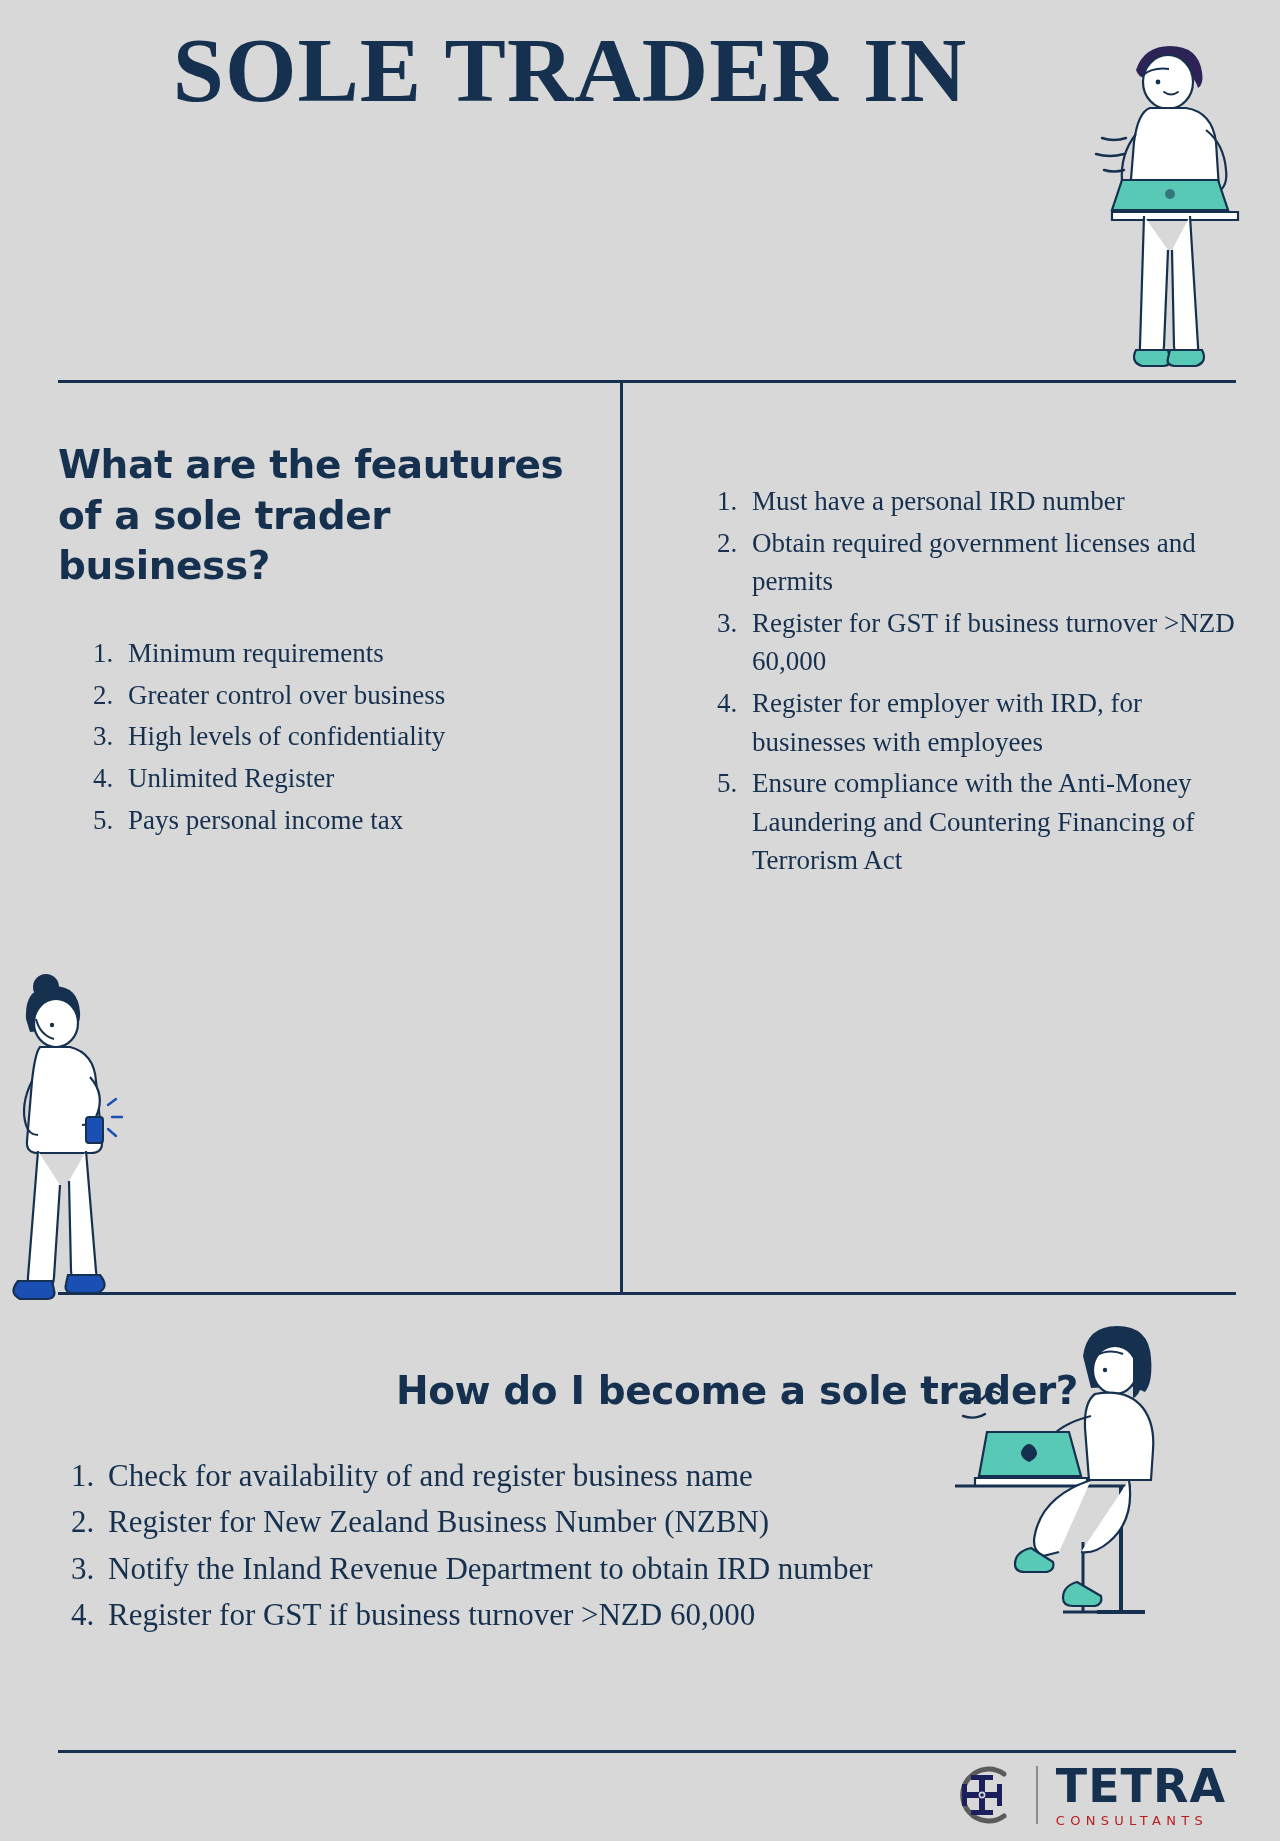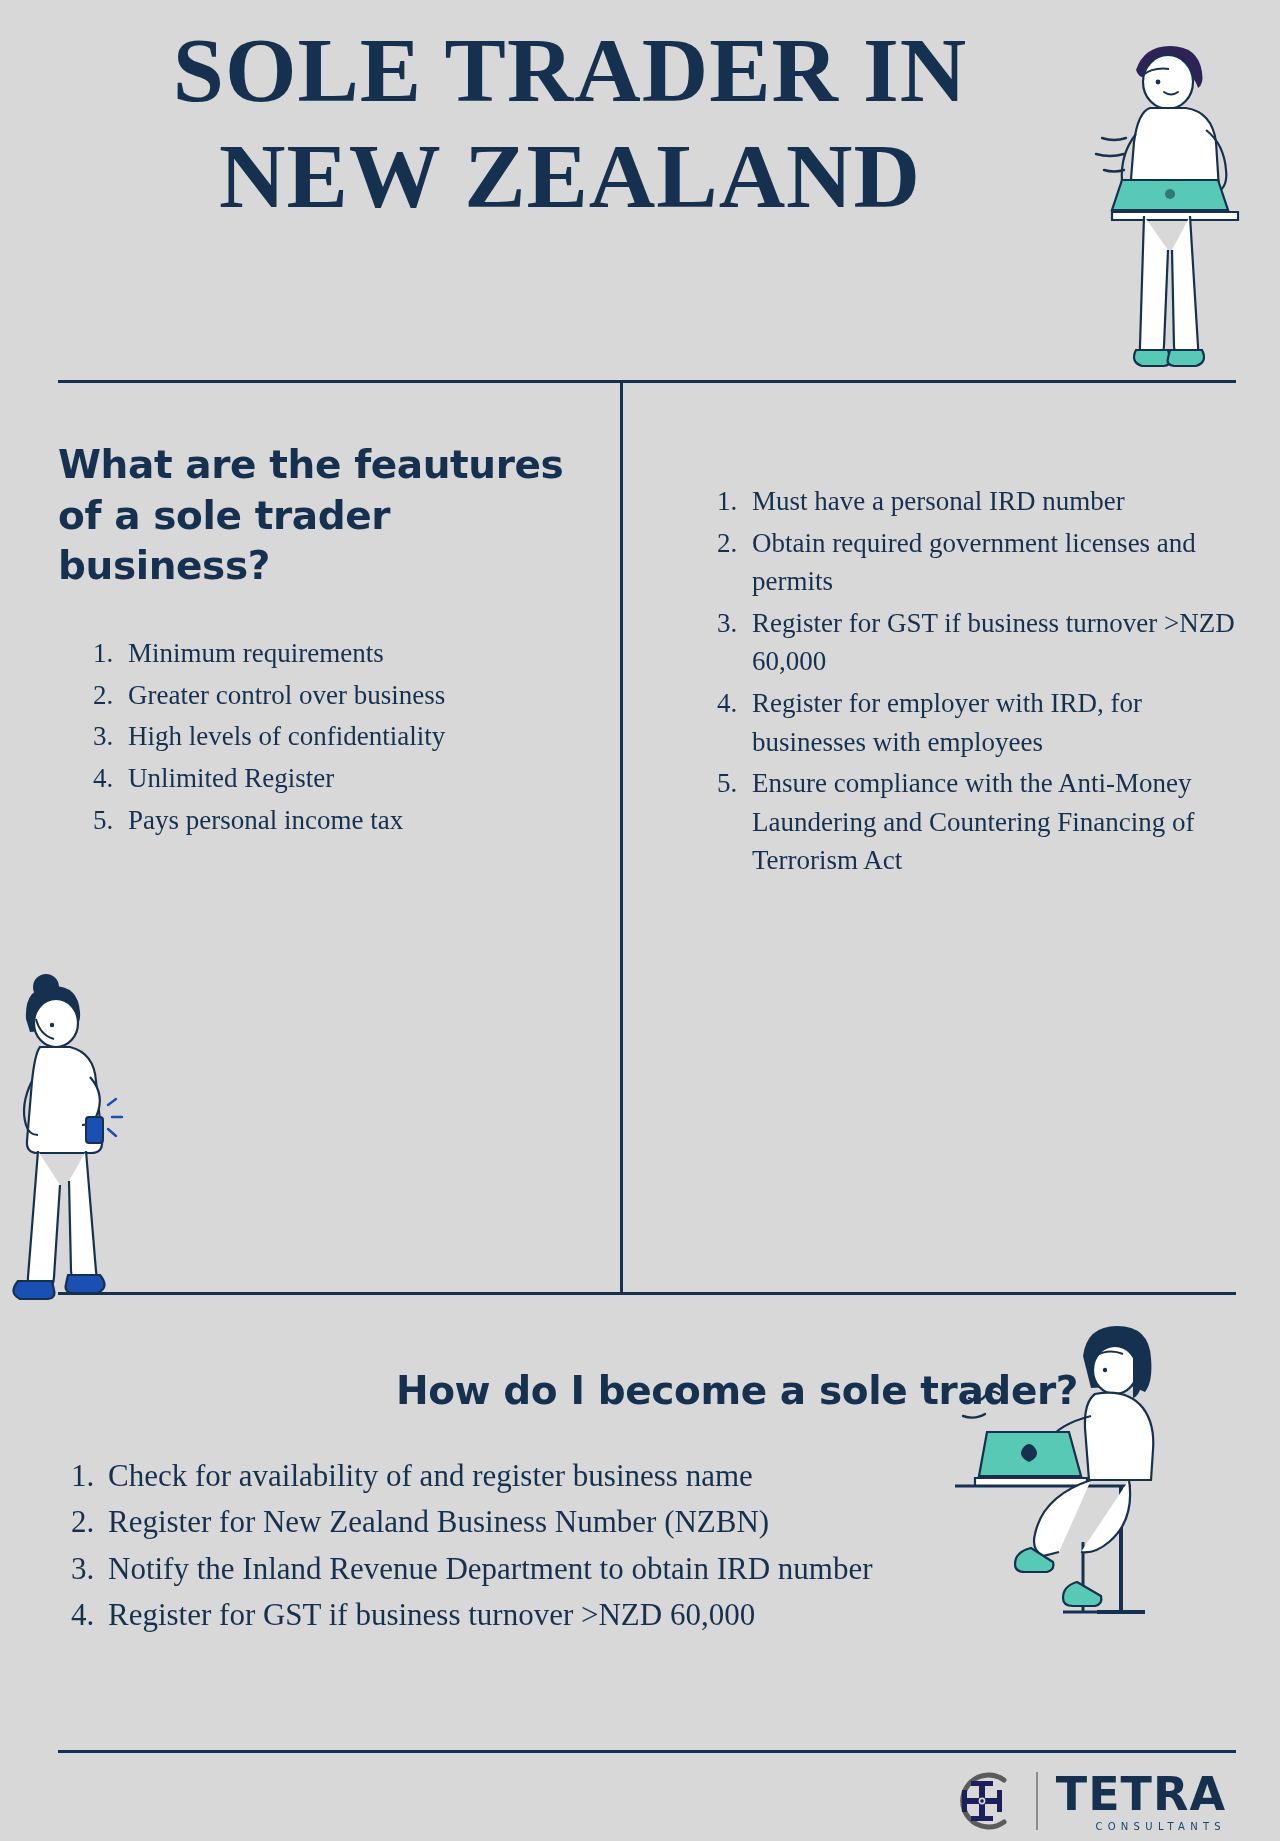--- a/index.html
+++ b/index.html
@@ -109,61 +109,60 @@
     font-size: 31px;
     line-height: 1.50;
     color: #16314f;
     padding-left: 6px;
   }
 
   
   .logo {
     position: absolute;
     right: 54px;
-    bottom: 4px;
+    bottom: 10px;
     display: flex;
     align-items: center;
     gap: 18px;
   }
   .logo-mark { width: 72px; height: 72px; flex: 0 0 auto; }
   .logo-sep  { width: 2px; height: 58px; background: #8b8b8b; }
   .logo-text { line-height: 1; }
   .logo-word {
     font-family: "DejaVu Sans", "Liberation Sans", sans-serif;
     font-weight: 700;
     font-size: 46px;
     letter-spacing: 1px;
     color: #16314f;
     display: block;
   }
   .logo-sub {
     font-family: "DejaVu Sans", "Liberation Sans", sans-serif;
-    font-size: 10px;
+    font-size: 13px;
     letter-spacing: 5.3px;
-    color: #0c4a6e;
+    color: #b91c1c;
     display: block;
     margin-top: 5px;
-    text-align: right;
+    text-align: left;
   }
 
   
   .illus { position: absolute; }
   .illus-standing { right: 12px;  top: 30px;   width: 190px; height: 420px; }
   .illus-walking  { left: -10px;  top: 965px;  width: 185px; height: 415px; }
   .illus-desk     { right: 95px;  top: 1320px; width: 250px; height: 320px; }
 </style>
 </head>
 <body>
 
 <div class="poster">
 
   <div class="title-block">
     <h1 class="poster-title">
       <span>SOLE TRADER IN</span><br>
-      <span>NEW ZEALAND</span>
     </h1>
   </div>
 
   <svg class="illus illus-standing" viewBox="0 0 190 420">
 
     <path d="M58 40 q8 -24 34 -24 q28 0 32 26 q2 12 -4 16 q-4 -14 -18 -16 q-18 -2 -30 4 q-10 5 -14 -6z" fill="#2e2356"></path>
 
     <ellipse cx="90" cy="52" rx="25" ry="27" fill="#fff" stroke="#16314f" stroke-width="2.2"></ellipse>
     <path d="M65 45 q10 -8 26 -6" fill="none" stroke="#16314f" stroke-width="2"></path>
     <circle cx="80" cy="52" r="2.4" fill="#16314f"></circle>

